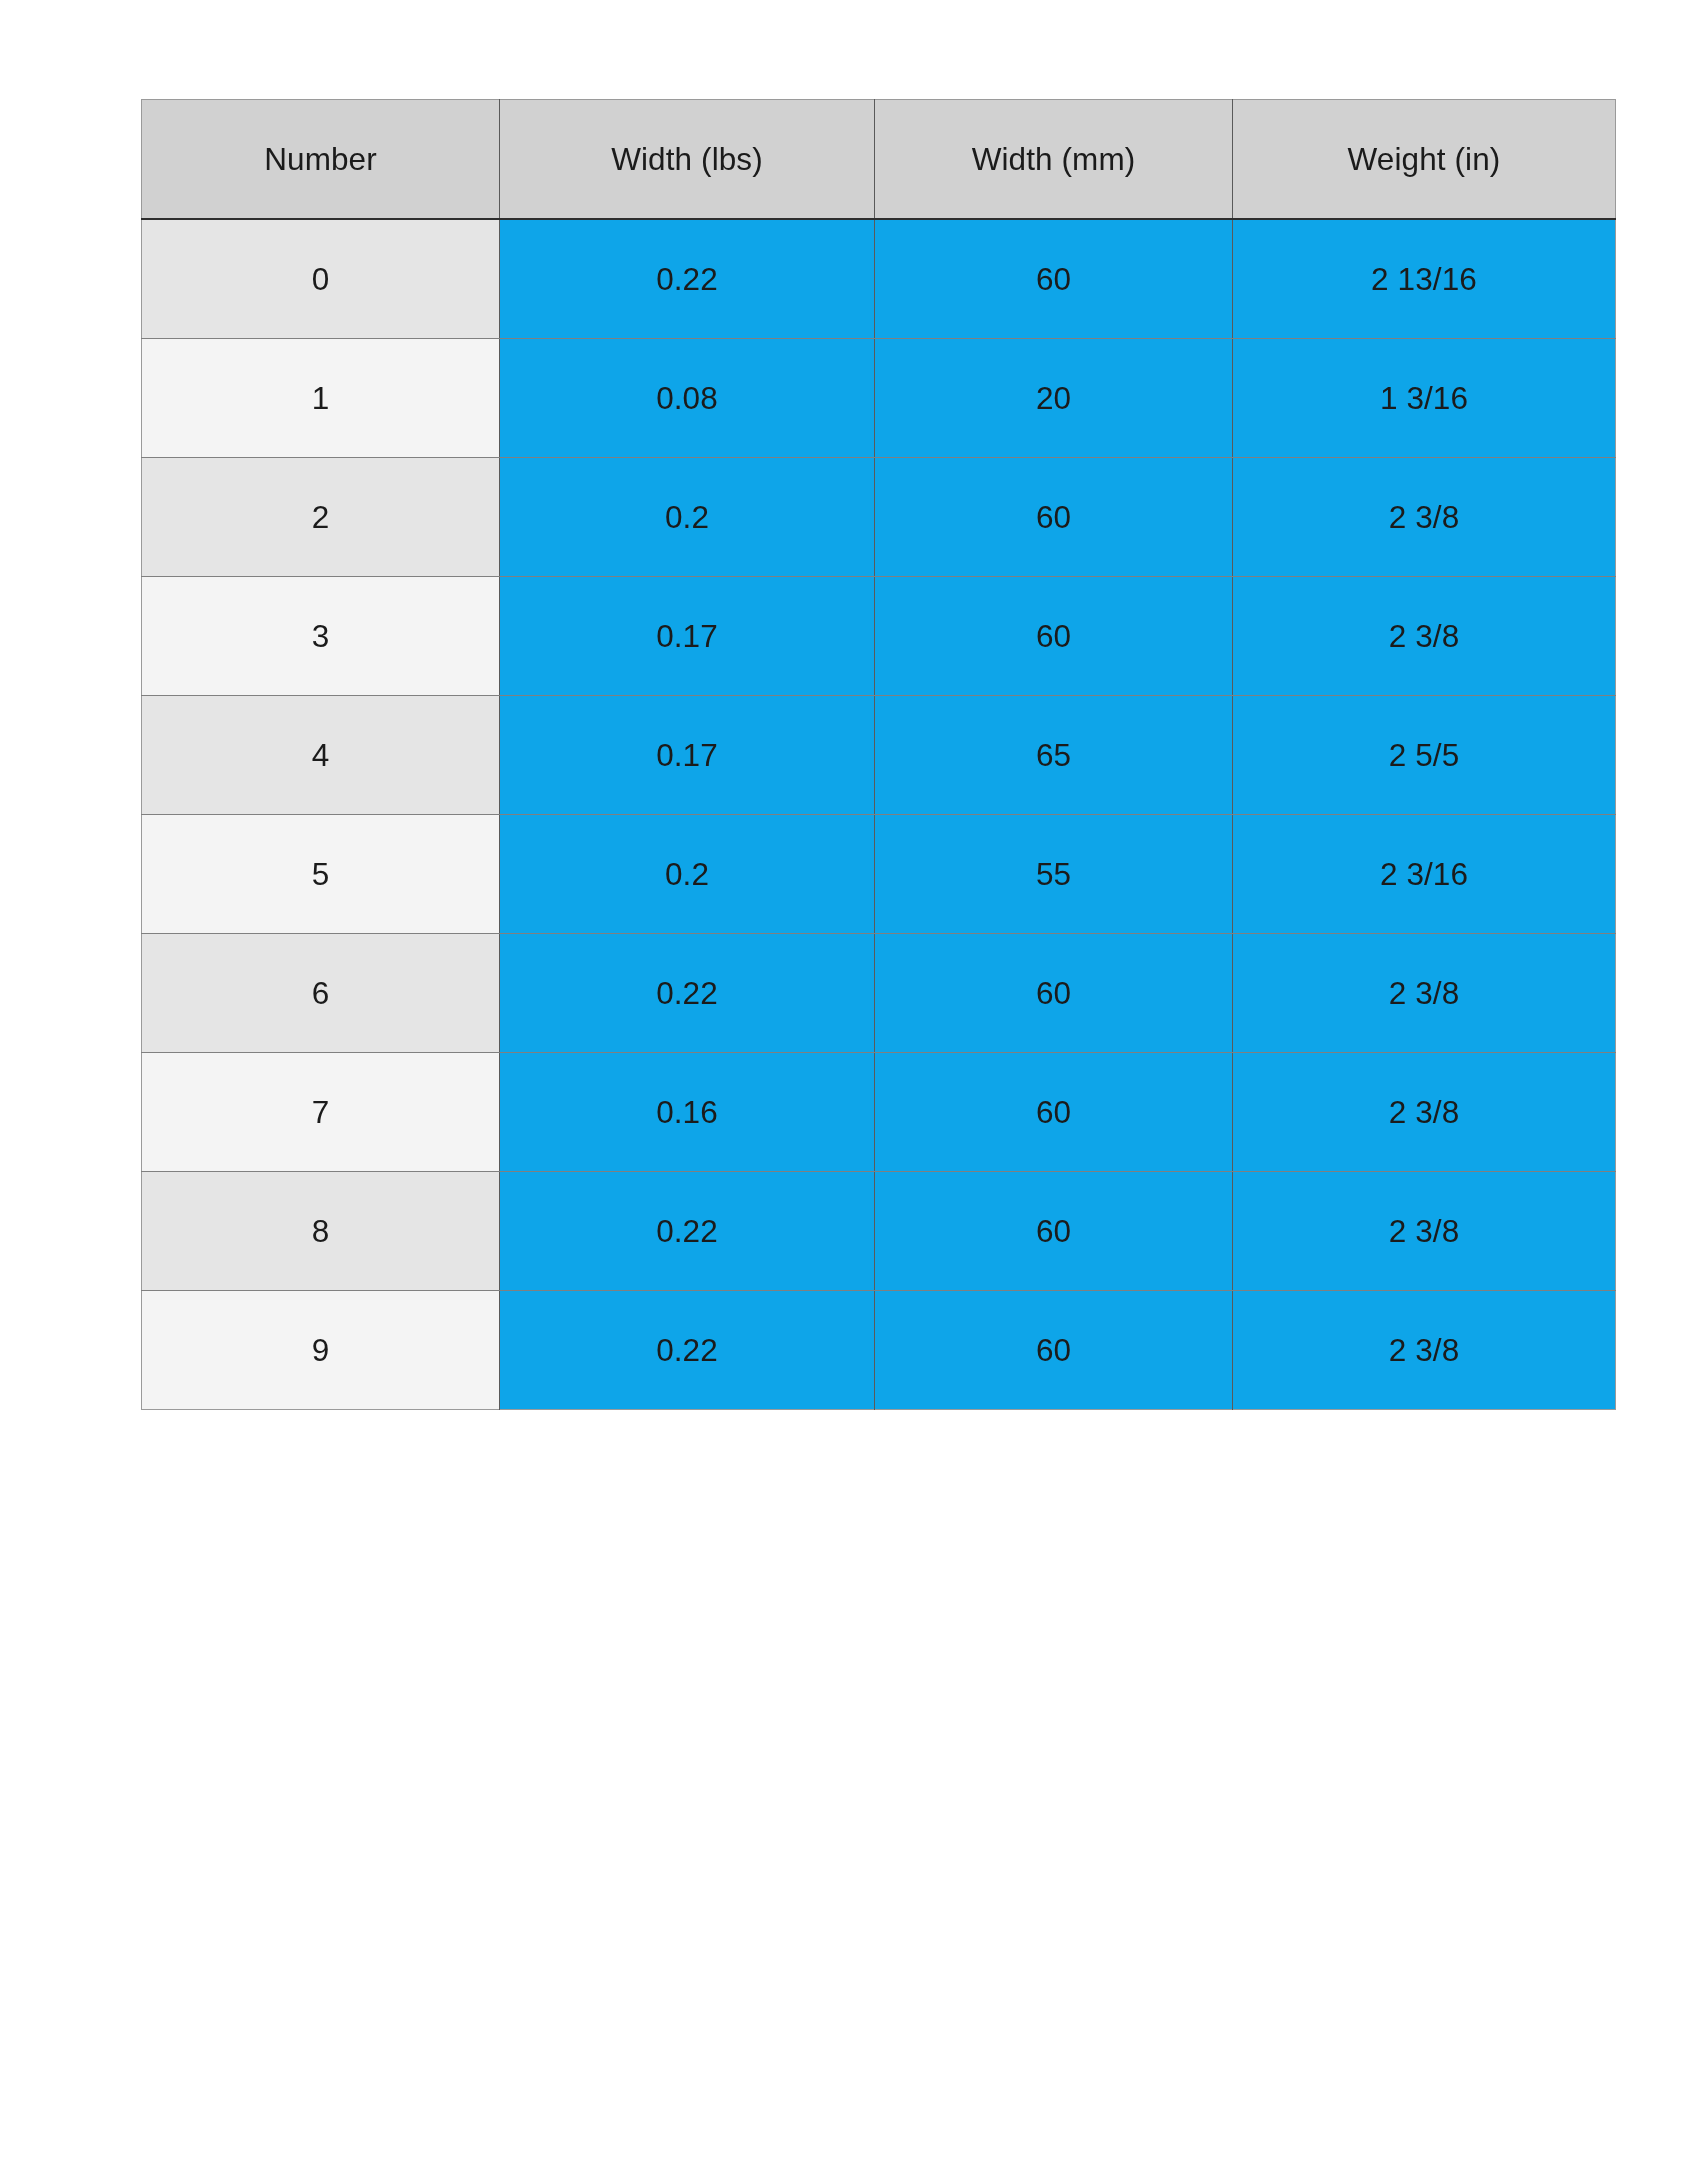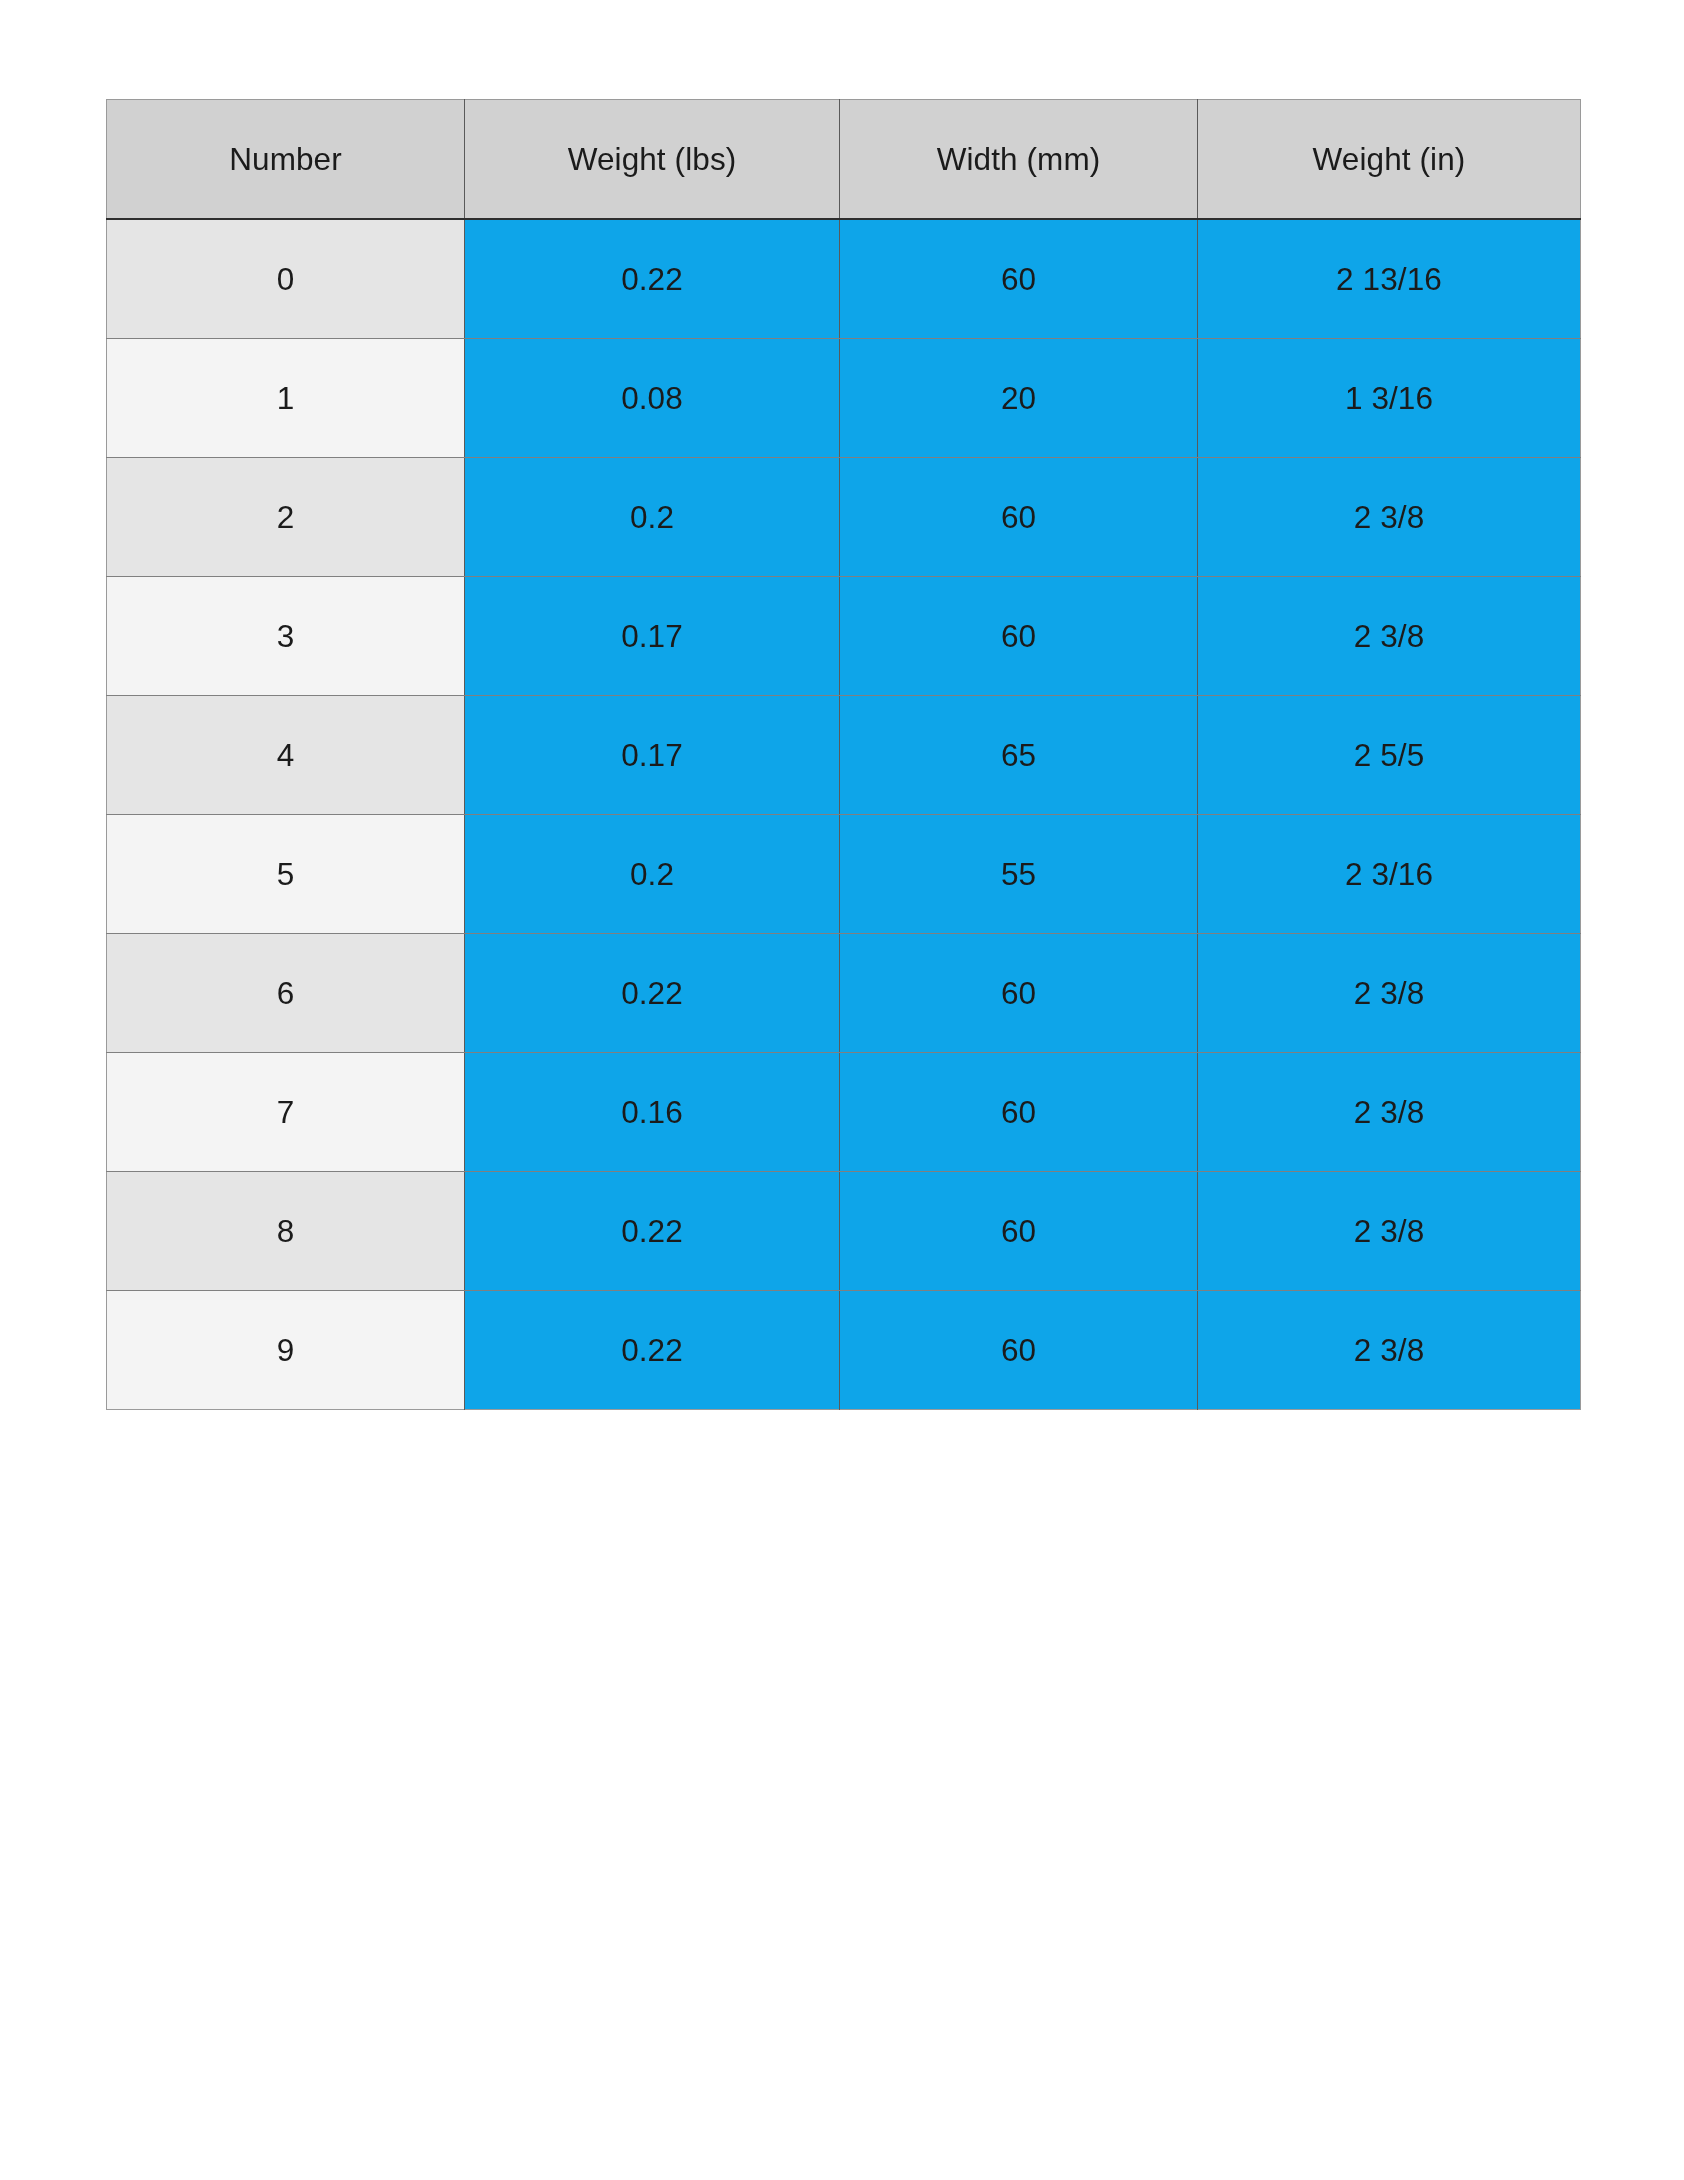--- a/index.html
+++ b/index.html
@@ -13,20 +13,21 @@
     font-family: "Liberation Sans", "DejaVu Sans", sans-serif;
     -webkit-font-smoothing: antialiased;
   }
 
   .page {
     position: relative;
     width: 1376px;
     height: 2181px;
     background: #ffffff;
     box-sizing: border-box;
+    margin-left: 35px;
   }
 
   .table-wrap {
     position: absolute;
     left: 106px;
     top: 99px;
     width: 1474px;
   }
 
   table.data-table {
@@ -87,21 +88,21 @@
     <table class="data-table">
       <colgroup>
         <col class="c-number">
         <col class="c-weight">
         <col class="c-widthmm">
         <col class="c-widthin">
       </colgroup>
       <thead>
         <tr>
           <th>Number</th>
-          <th>Weight (lbs)</th>
+          <th>Width (lbs)</th>
           <th>Width (mm)</th>
           <th>Weight (in)</th>
         </tr>
       </thead>
       <tbody>
 
         <tr class="row-even">
           <td class="cell-number">0</td>
           <td class="cell-weight">0.22</td>
           <td class="cell-widthmm">60</td>

